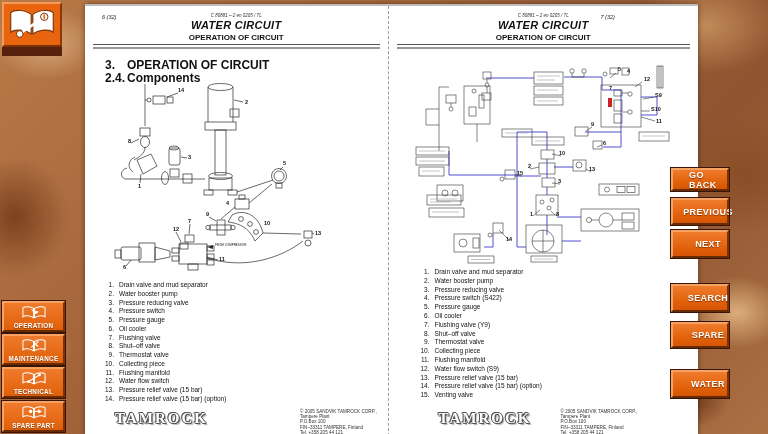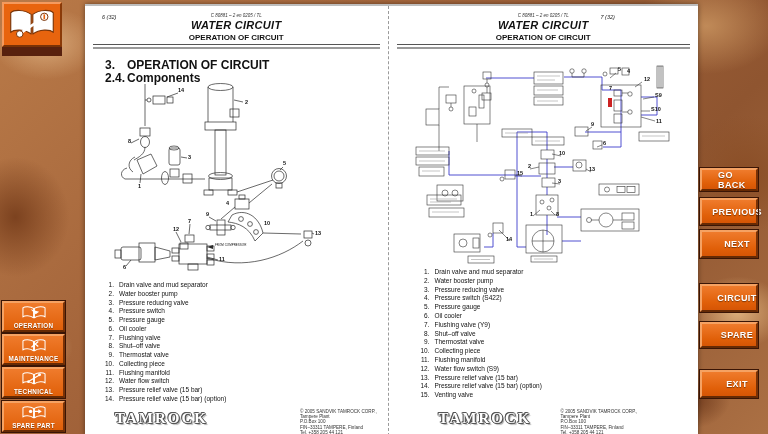--- a/index.html
+++ b/index.html
@@ -70,21 +70,21 @@
   .corner-band{position:absolute;left:2px;top:47px;width:60px;height:9px;background:#58210e;}
   
   .lbtn{position:absolute;left:2px;width:63px;height:31px;box-sizing:border-box;cursor:pointer;
     background:linear-gradient(180deg,#ef7b2c,#e05f08);
     border:2px solid;border-color:#f5a263 #7a3206 #662a04 #f5a263;outline:1px solid #3a1505;
     display:flex;flex-direction:column;align-items:center;justify-content:flex-end;padding-bottom:1px;}
   .lbtn svg{position:absolute;top:2px;left:50%;transform:translateX(-50%);}
   .lbtn span{font-size:6.3px;font-weight:bold;color:#fff;letter-spacing:.3px;line-height:7px;
     text-shadow:0 1px 1px rgba(0,0,0,.4);}
   
-  .rbtn{position:absolute;left:700px;width:58px;box-sizing:border-box;cursor:pointer;
+  .rbtn{position:absolute;left:671px;width:58px;box-sizing:border-box;cursor:pointer;
     background:linear-gradient(180deg,#ef7b2c 0%,#e05f08 70%,#d55505 100%);
     border:2px solid;border-color:#f5a263 #7a3206 #662a04 #f5a263;outline:1px solid #3a1505;
     display:flex;align-items:center;justify-content:center;
     font-size:9px;font-weight:bold;color:#fff;letter-spacing:.4px;
     text-shadow:0 1px 1px rgba(0,0,0,.45);padding-left:16px;}
 </style>
 </head>
 <body>
 
 <div class="screen">
@@ -616,17 +616,17 @@
       </g>
       <circle cx="22" cy="15" r="4" fill="#fff"></circle>
       <path d="M28,15 H44 M40,11 L46,15 L40,19" stroke="#fff" stroke-width="2.6" fill="none"></path>
     </svg>
     <span>SPARE PART</span>
   </div>
 
   <div class="rbtn" style="top:168px;height:23px">GO BACK</div>
   <div class="rbtn" style="top:230px;height:28px">NEXT</div>
   <div class="rbtn" style="top:198px;height:27px">PREVIOUS</div>
-  <div class="rbtn" style="top:284px;height:28px">CIRCUIT</div>
+  <div class="rbtn" style="top:284px;height:28px">SEARCH</div>
   <div class="rbtn" style="top:322px;height:26px">SPARE</div>
-  <div class="rbtn" style="top:370px;height:28px">EXIT</div>
+  <div class="rbtn" style="top:370px;height:28px">WATER</div>
 
 </div>
 
 </body></html>

